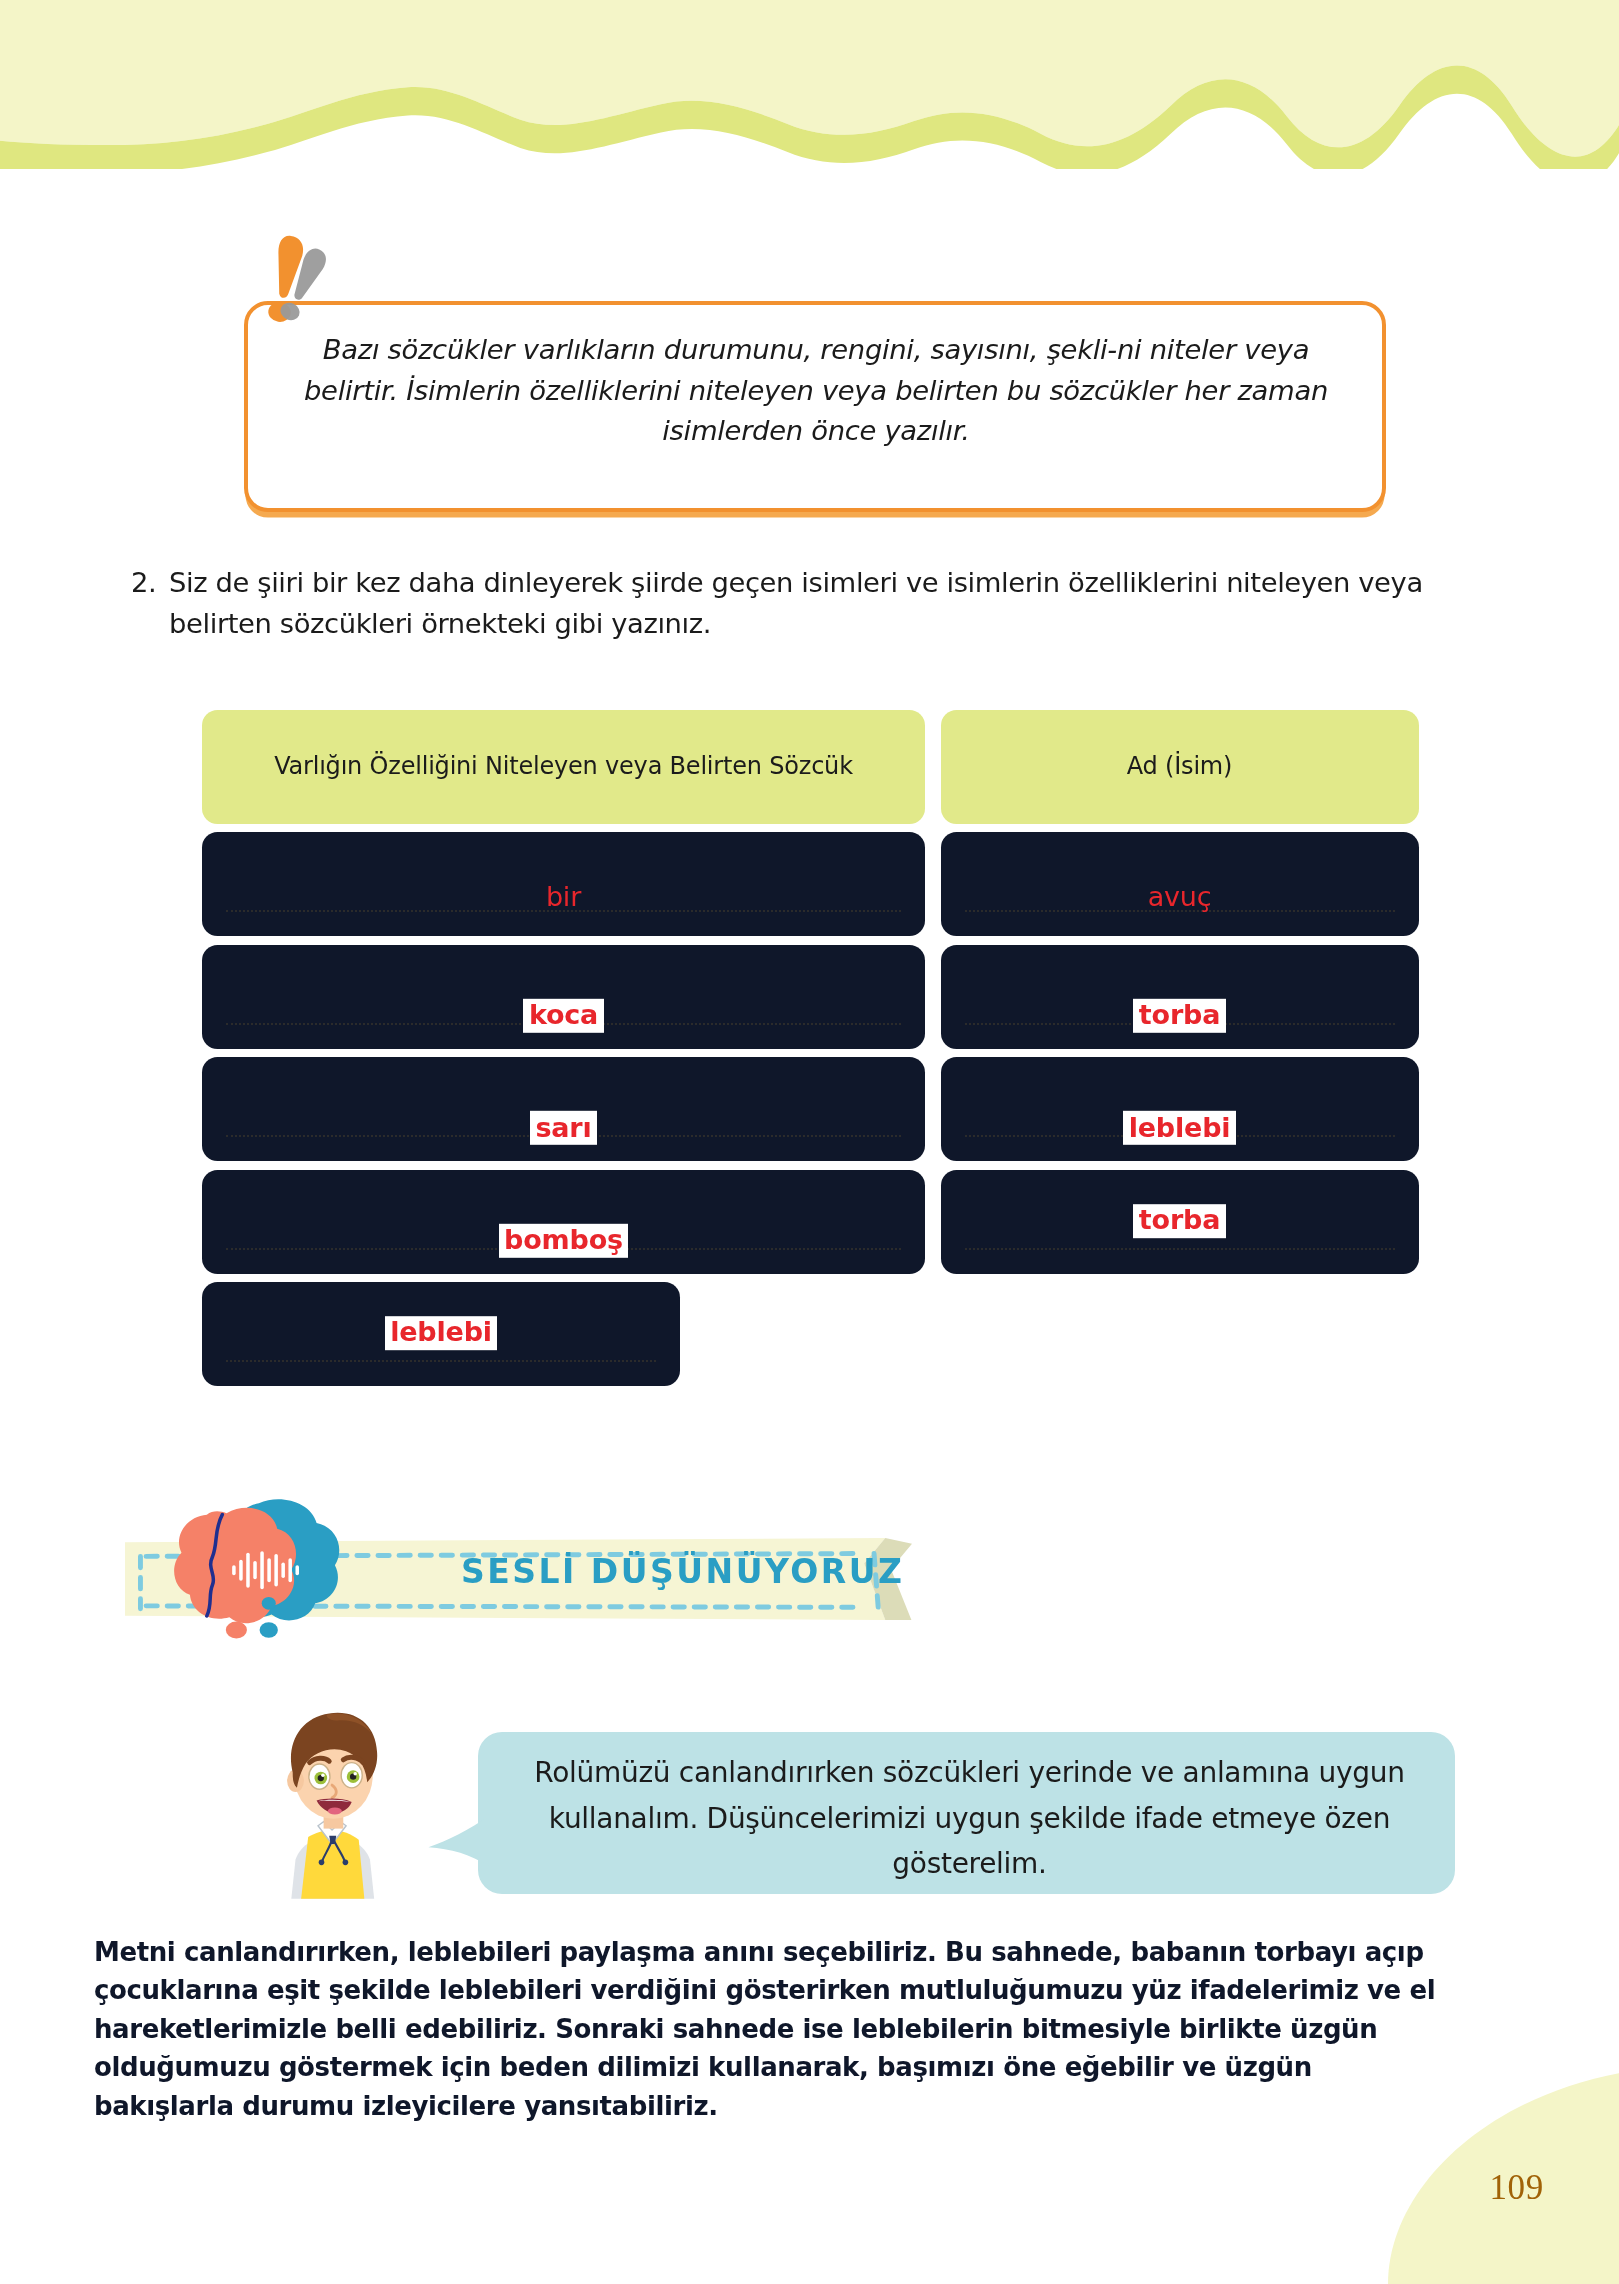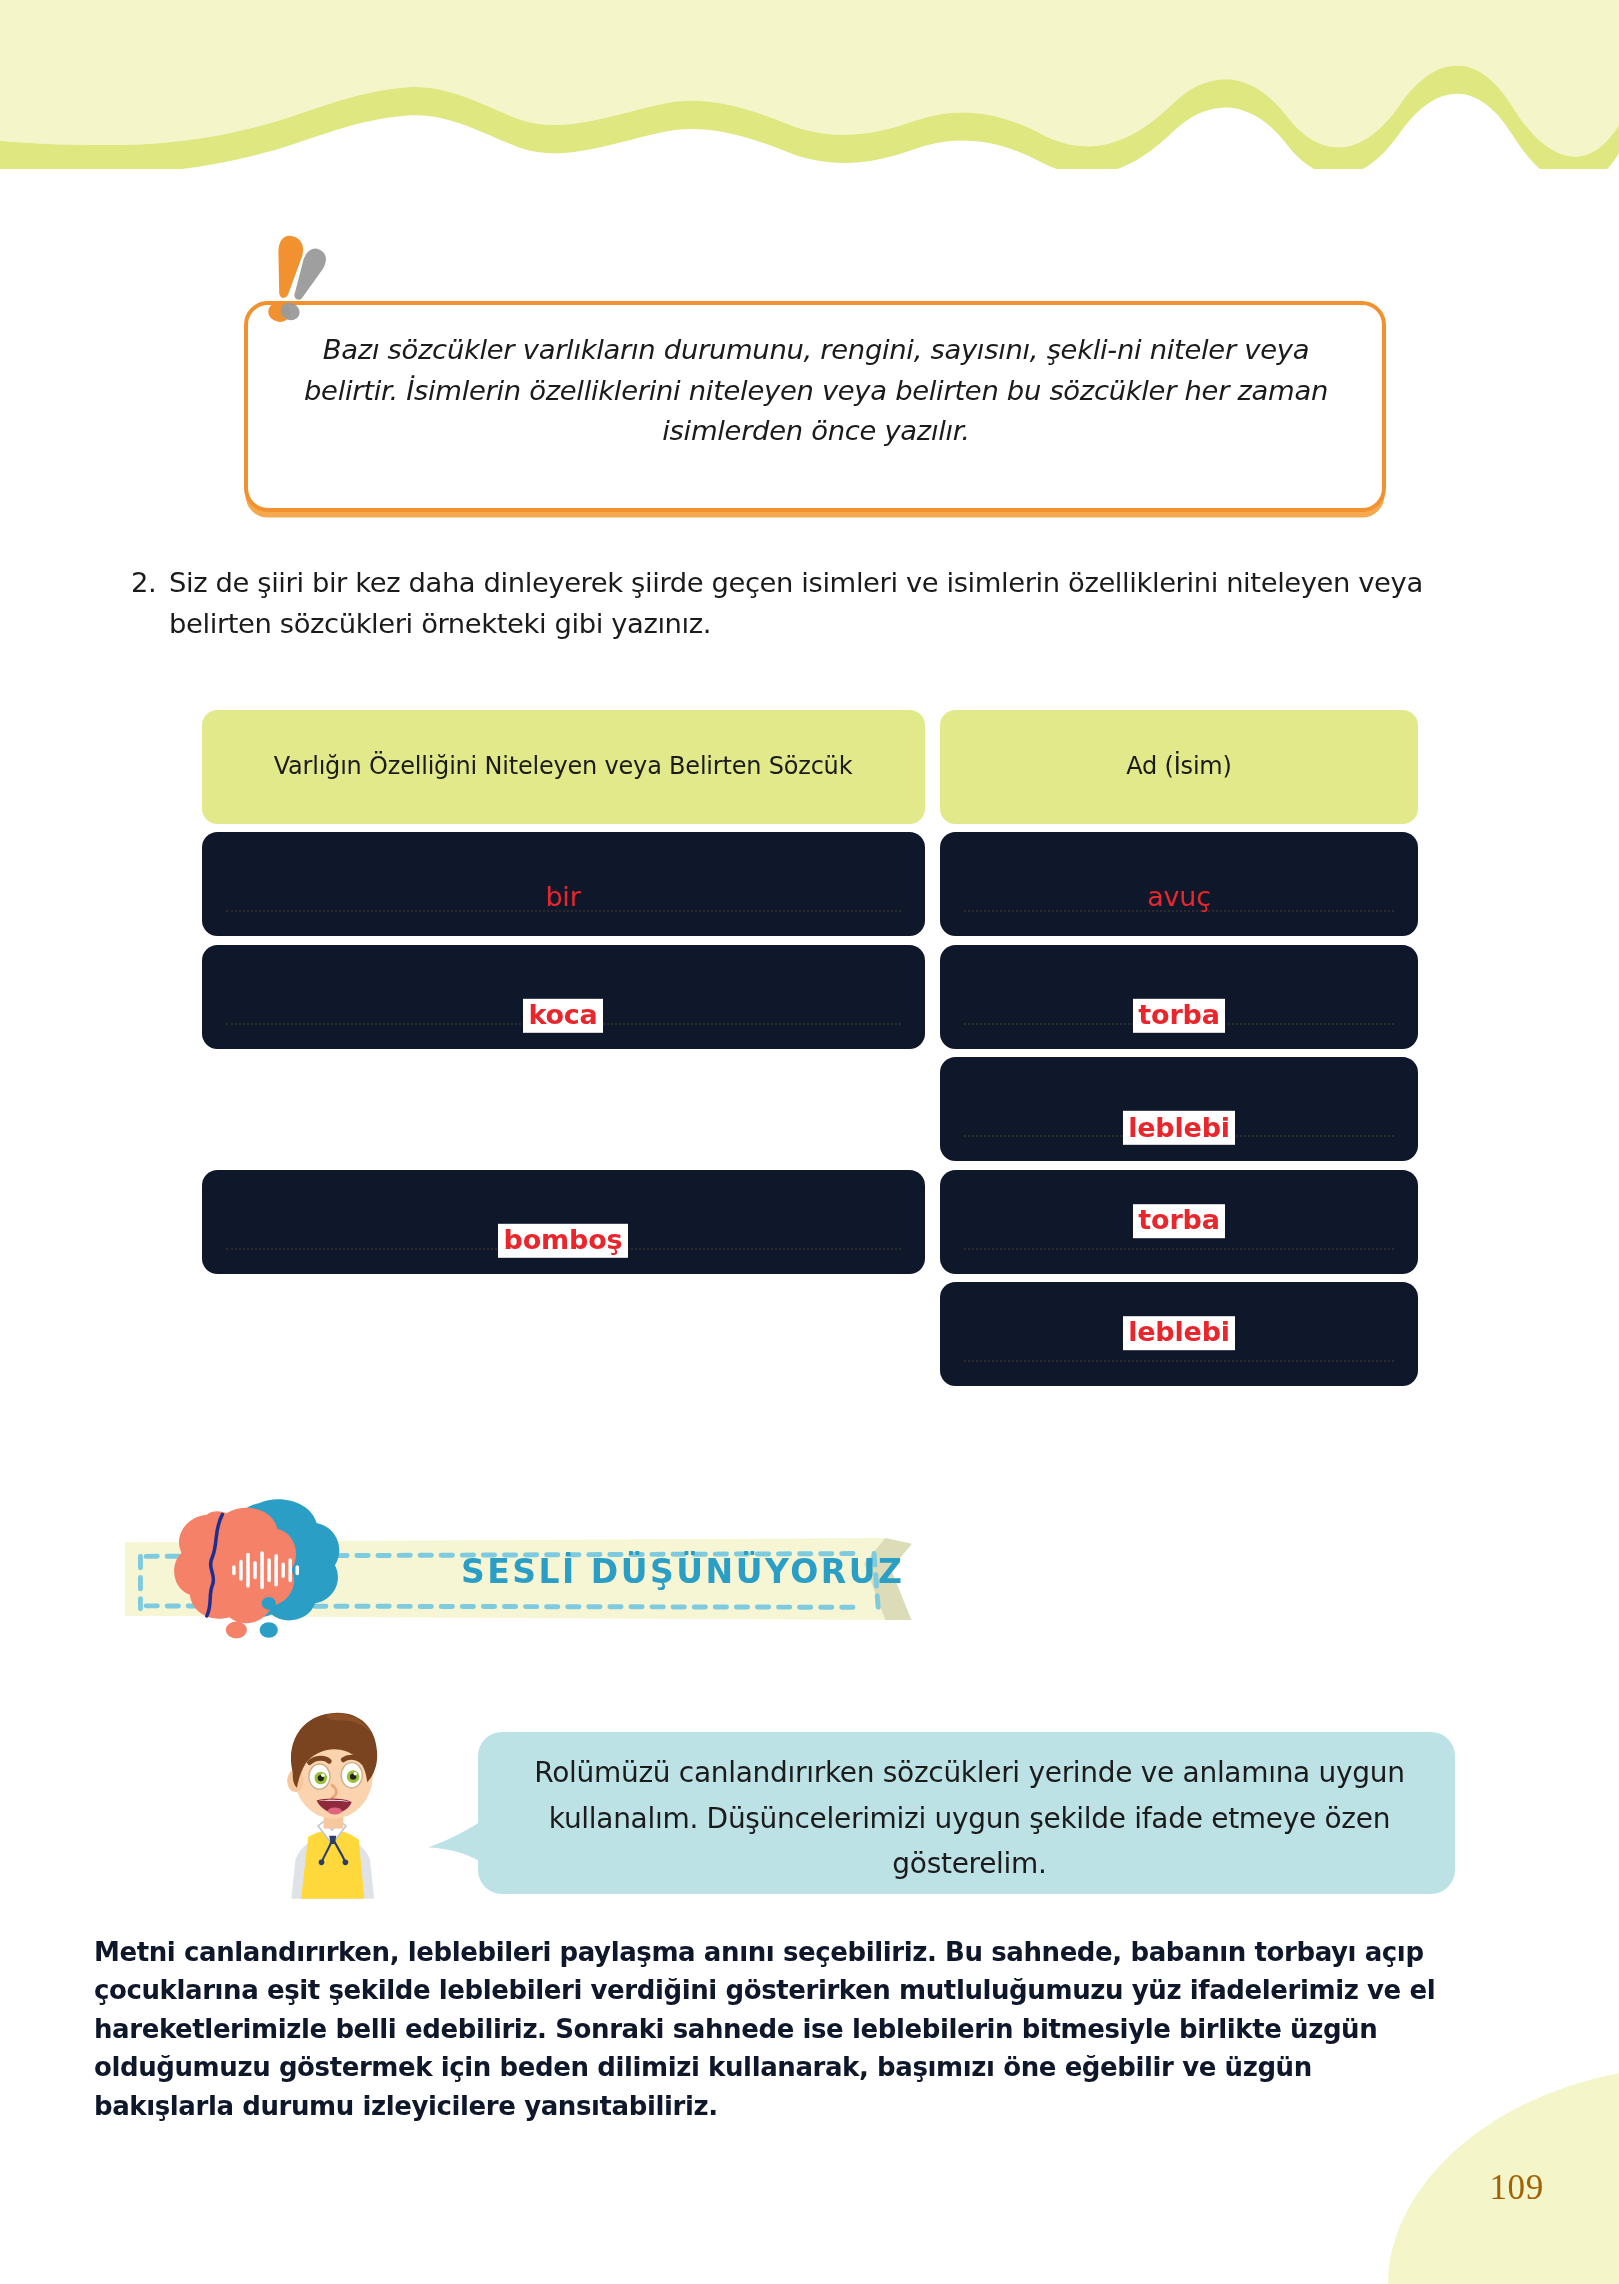--- a/index.html
+++ b/index.html
@@ -109,21 +109,20 @@
   .table-wrap {
     position: absolute;
     left: 202px;
     top: 710px;
     width: 1216px;
   }
   .t-row {
     display: flex;
     gap: 15.5px;
     margin-bottom: 8.4px;
-    justify-content: flex-end;
   }
   .t-cell {
     box-sizing: border-box;
     border-radius: 15.5px;
     position: relative;
   }
   .col-a { flex: 0 0 723px; }
   .col-b { flex: 0 0 478px; }
 
   .t-head {
@@ -331,20 +330,25 @@
       </div>
     </div>
     <div class="t-cell col-b t-body">
       <div class="t-answer-line">
         <span class="t-answer">torba</span>
       </div>
     </div>
   </div>
 
   <div class="t-row">
+    <div class="t-cell col-a t-body">
+      <div class="t-answer-line">
+        <span class="t-answer">sarı</span>
+      </div>
+    </div>
     <div class="t-cell col-b t-body">
       <div class="t-answer-line">
         <span class="t-answer">leblebi</span>
       </div>
     </div>
   </div>
 
   <div class="t-row">
     <div class="t-cell col-a t-body">
       <div class="t-answer-line">

